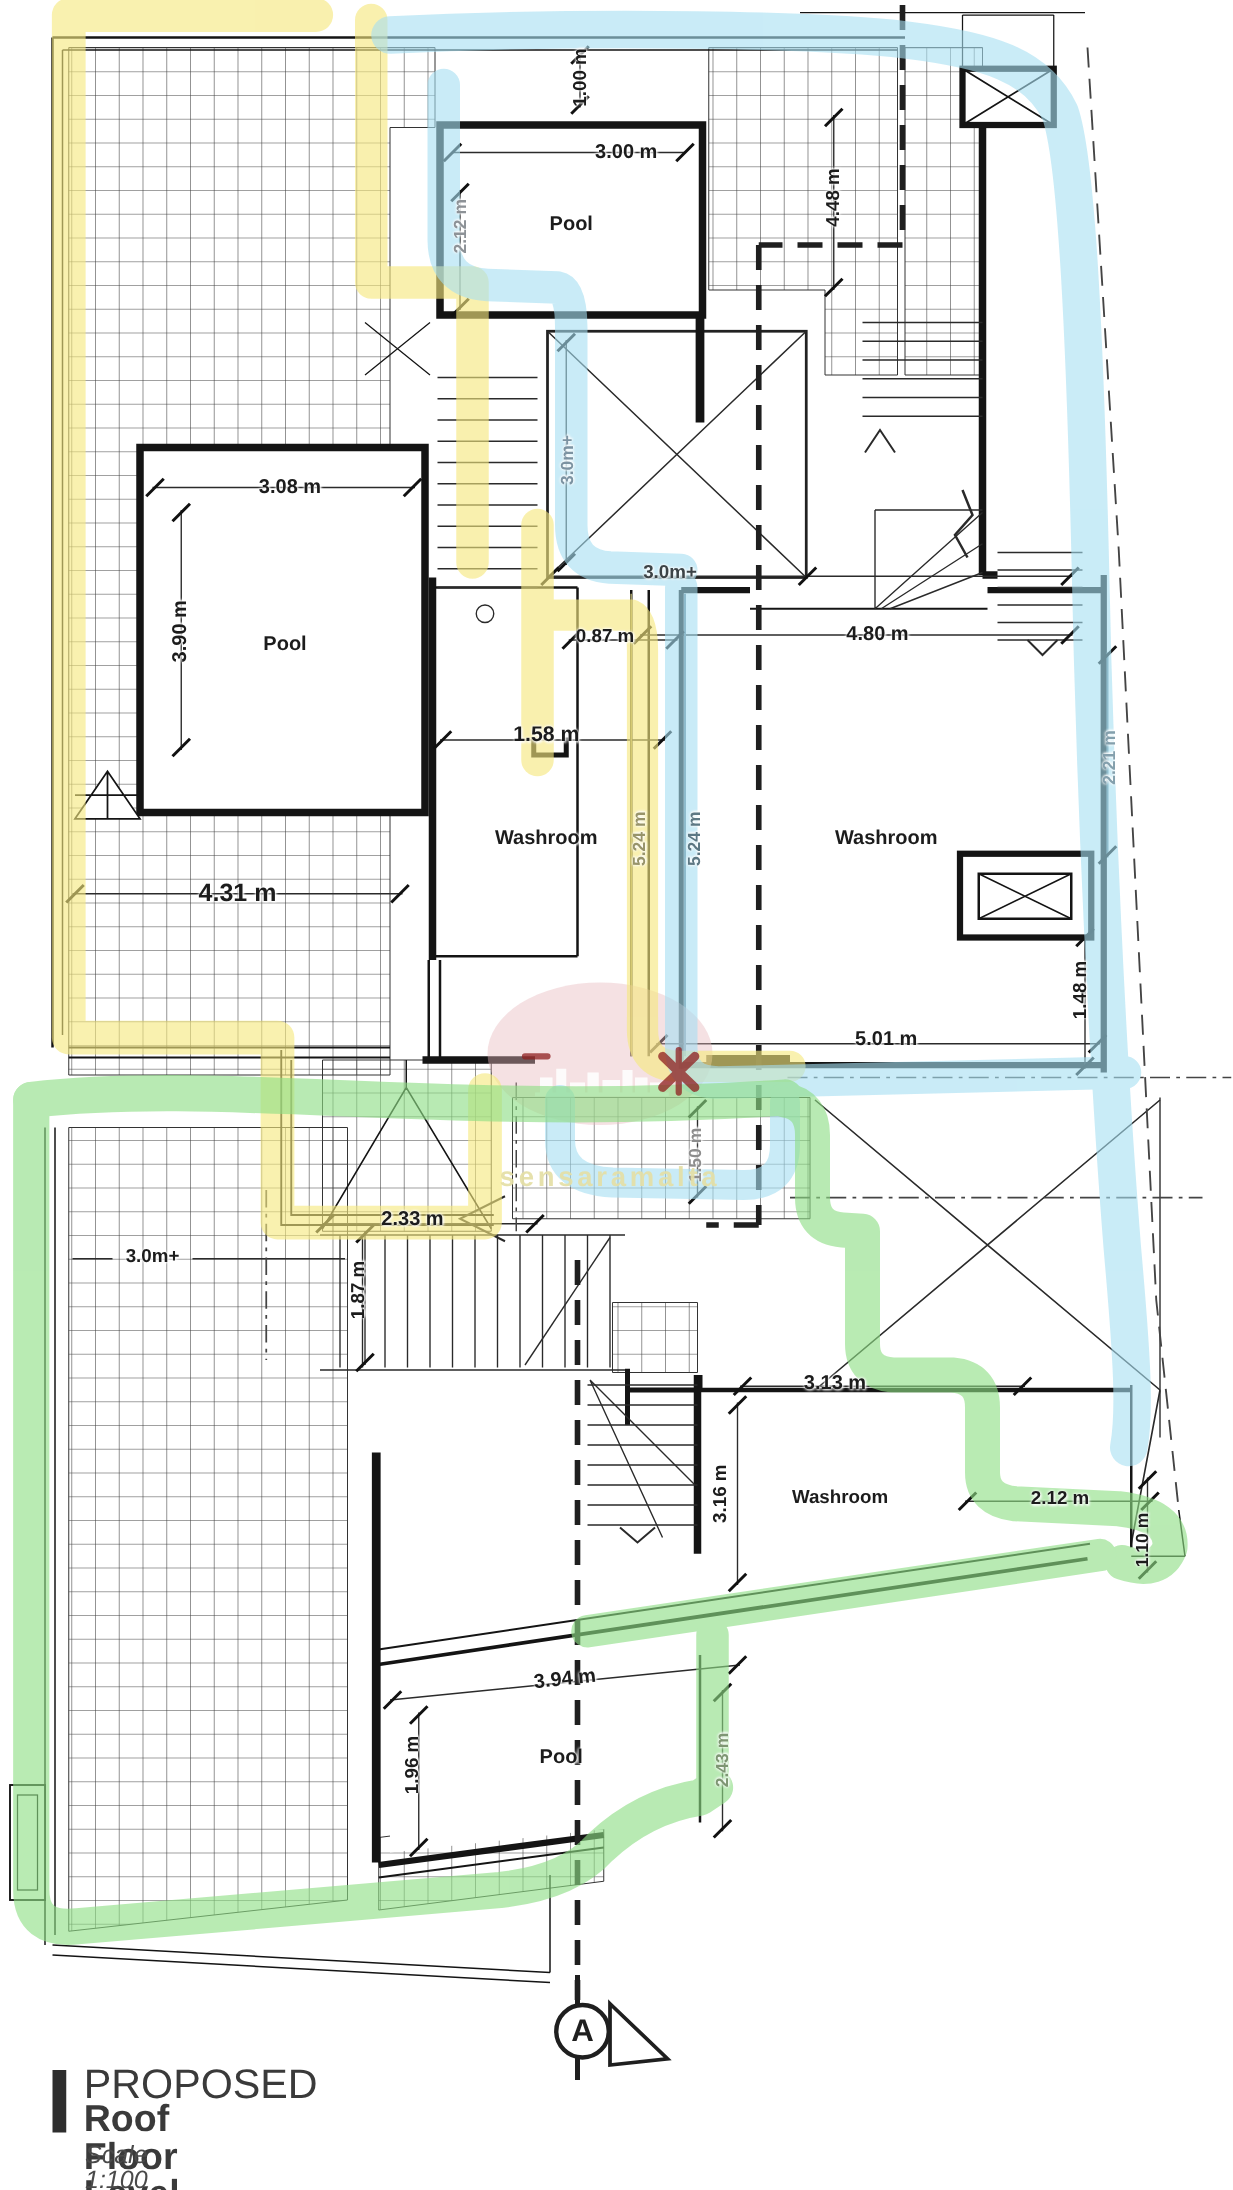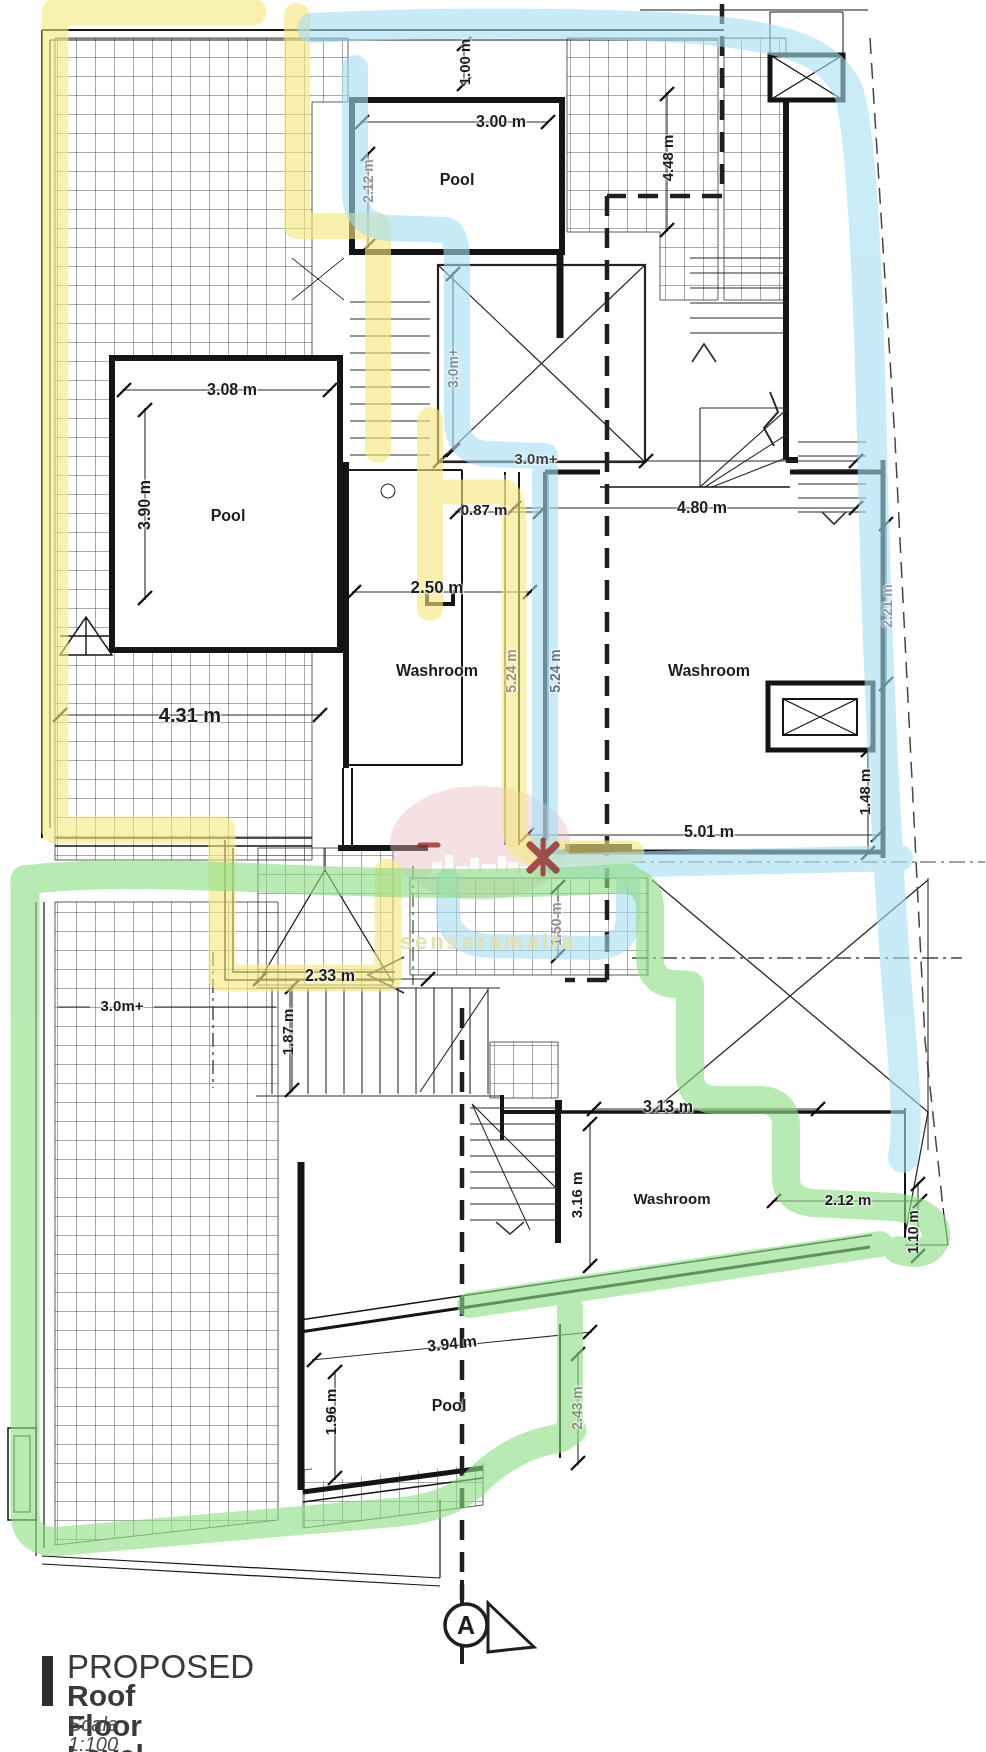--- a/index.html
+++ b/index.html
@@ -194,21 +194,21 @@
       <div class="lbl" style="left: 368px; top: 181px; color: rgb(141, 146, 151); font-size: 14px; transform: translate(-50%, -50%) rotate(-90deg);">2.12 m</div>
       <div class="lbl" style="left: 457px; top: 180px; color: rgb(28, 28, 28); font-size: 16px; transform: translate(-50%, -50%) rotate(0deg);">Pool</div>
       <div class="lbl" style="left: 667px; top: 158px; color: rgb(28, 28, 28); font-size: 15px; transform: translate(-50%, -50%) rotate(-90deg);">4.48 m</div>
       <div class="lbl" style="left: 232px; top: 390px; color: rgb(28, 28, 28); font-size: 16px; transform: translate(-50%, -50%) rotate(0deg);">3.08 m</div>
       <div class="lbl" style="left: 145px; top: 505px; color: rgb(28, 28, 28); font-size: 16px; transform: translate(-50%, -50%) rotate(-90deg);">3.90 m</div>
       <div class="lbl" style="left: 228px; top: 516px; color: rgb(28, 28, 28); font-size: 16px; transform: translate(-50%, -50%) rotate(0deg);">Pool</div>
       <div class="lbl" style="left: 453px; top: 368px; color: rgb(124, 147, 162); font-size: 14px; transform: translate(-50%, -50%) rotate(-90deg);">3.0m+</div>
       <div class="lbl" style="left: 536px; top: 458px; color: rgb(60, 67, 71); font-size: 15px; transform: translate(-50%, -50%) rotate(0deg);">3.0m+</div>
       <div class="lbl" style="left: 484px; top: 509px; color: rgb(28, 28, 28); font-size: 15px; transform: translate(-50%, -50%) rotate(0deg);">0.87 m</div>
       <div class="lbl" style="left: 702px; top: 508px; color: rgb(28, 28, 28); font-size: 16px; transform: translate(-50%, -50%) rotate(0deg);">4.80 m</div>
-      <div class="lbl" style="left: 437px; top: 588px; color: rgb(28, 28, 28); font-size: 17px; transform: translate(-50%, -50%) rotate(0deg);">2.50 m</div>
+      <div class="lbl" style="left: 437px; top: 588px; color: rgb(28, 28, 28); font-size: 17px; transform: translate(-50%, -50%) rotate(0deg);">1.58 m</div>
       <div class="lbl" style="left: 437px; top: 671px; color: rgb(28, 28, 28); font-size: 16px; transform: translate(-50%, -50%) rotate(0deg);">Washroom</div>
       <div class="lbl" style="left: 511px; top: 671px; color: rgb(152, 148, 106); font-size: 14px; transform: translate(-50%, -50%) rotate(-90deg);">5.24 m</div>
       <div class="lbl" style="left: 555px; top: 671px; color: rgb(93, 120, 132); font-size: 14px; transform: translate(-50%, -50%) rotate(-90deg);">5.24 m</div>
       <div class="lbl" style="left: 709px; top: 671px; color: rgb(28, 28, 28); font-size: 16px; transform: translate(-50%, -50%) rotate(0deg);">Washroom</div>
       <div class="lbl" style="left: 887px; top: 606px; color: rgb(132, 160, 173); font-size: 14px; transform: translate(-50%, -50%) rotate(-90deg);">2.21 m</div>
       <div class="lbl" style="left: 190px; top: 715px; color: rgb(28, 28, 28); font-size: 20px; transform: translate(-50%, -50%) rotate(0deg);">4.31 m</div>
       <div class="lbl" style="left: 864px; top: 792px; color: rgb(28, 28, 28); font-size: 15px; transform: translate(-50%, -50%) rotate(-90deg);">1.48 m</div>
       <div class="lbl" style="left: 709px; top: 832px; color: rgb(28, 28, 28); font-size: 16px; transform: translate(-50%, -50%) rotate(0deg);">5.01 m</div>
       <div class="lbl" style="left: 556px; top: 924px; color: rgb(141, 141, 141); font-size: 14px; transform: translate(-50%, -50%) rotate(-90deg);">1.50 m</div>
       <div class="lbl" style="left: 330px; top: 976px; color: rgb(28, 28, 28); font-size: 16px; transform: translate(-50%, -50%) rotate(0deg);">2.33 m</div>

